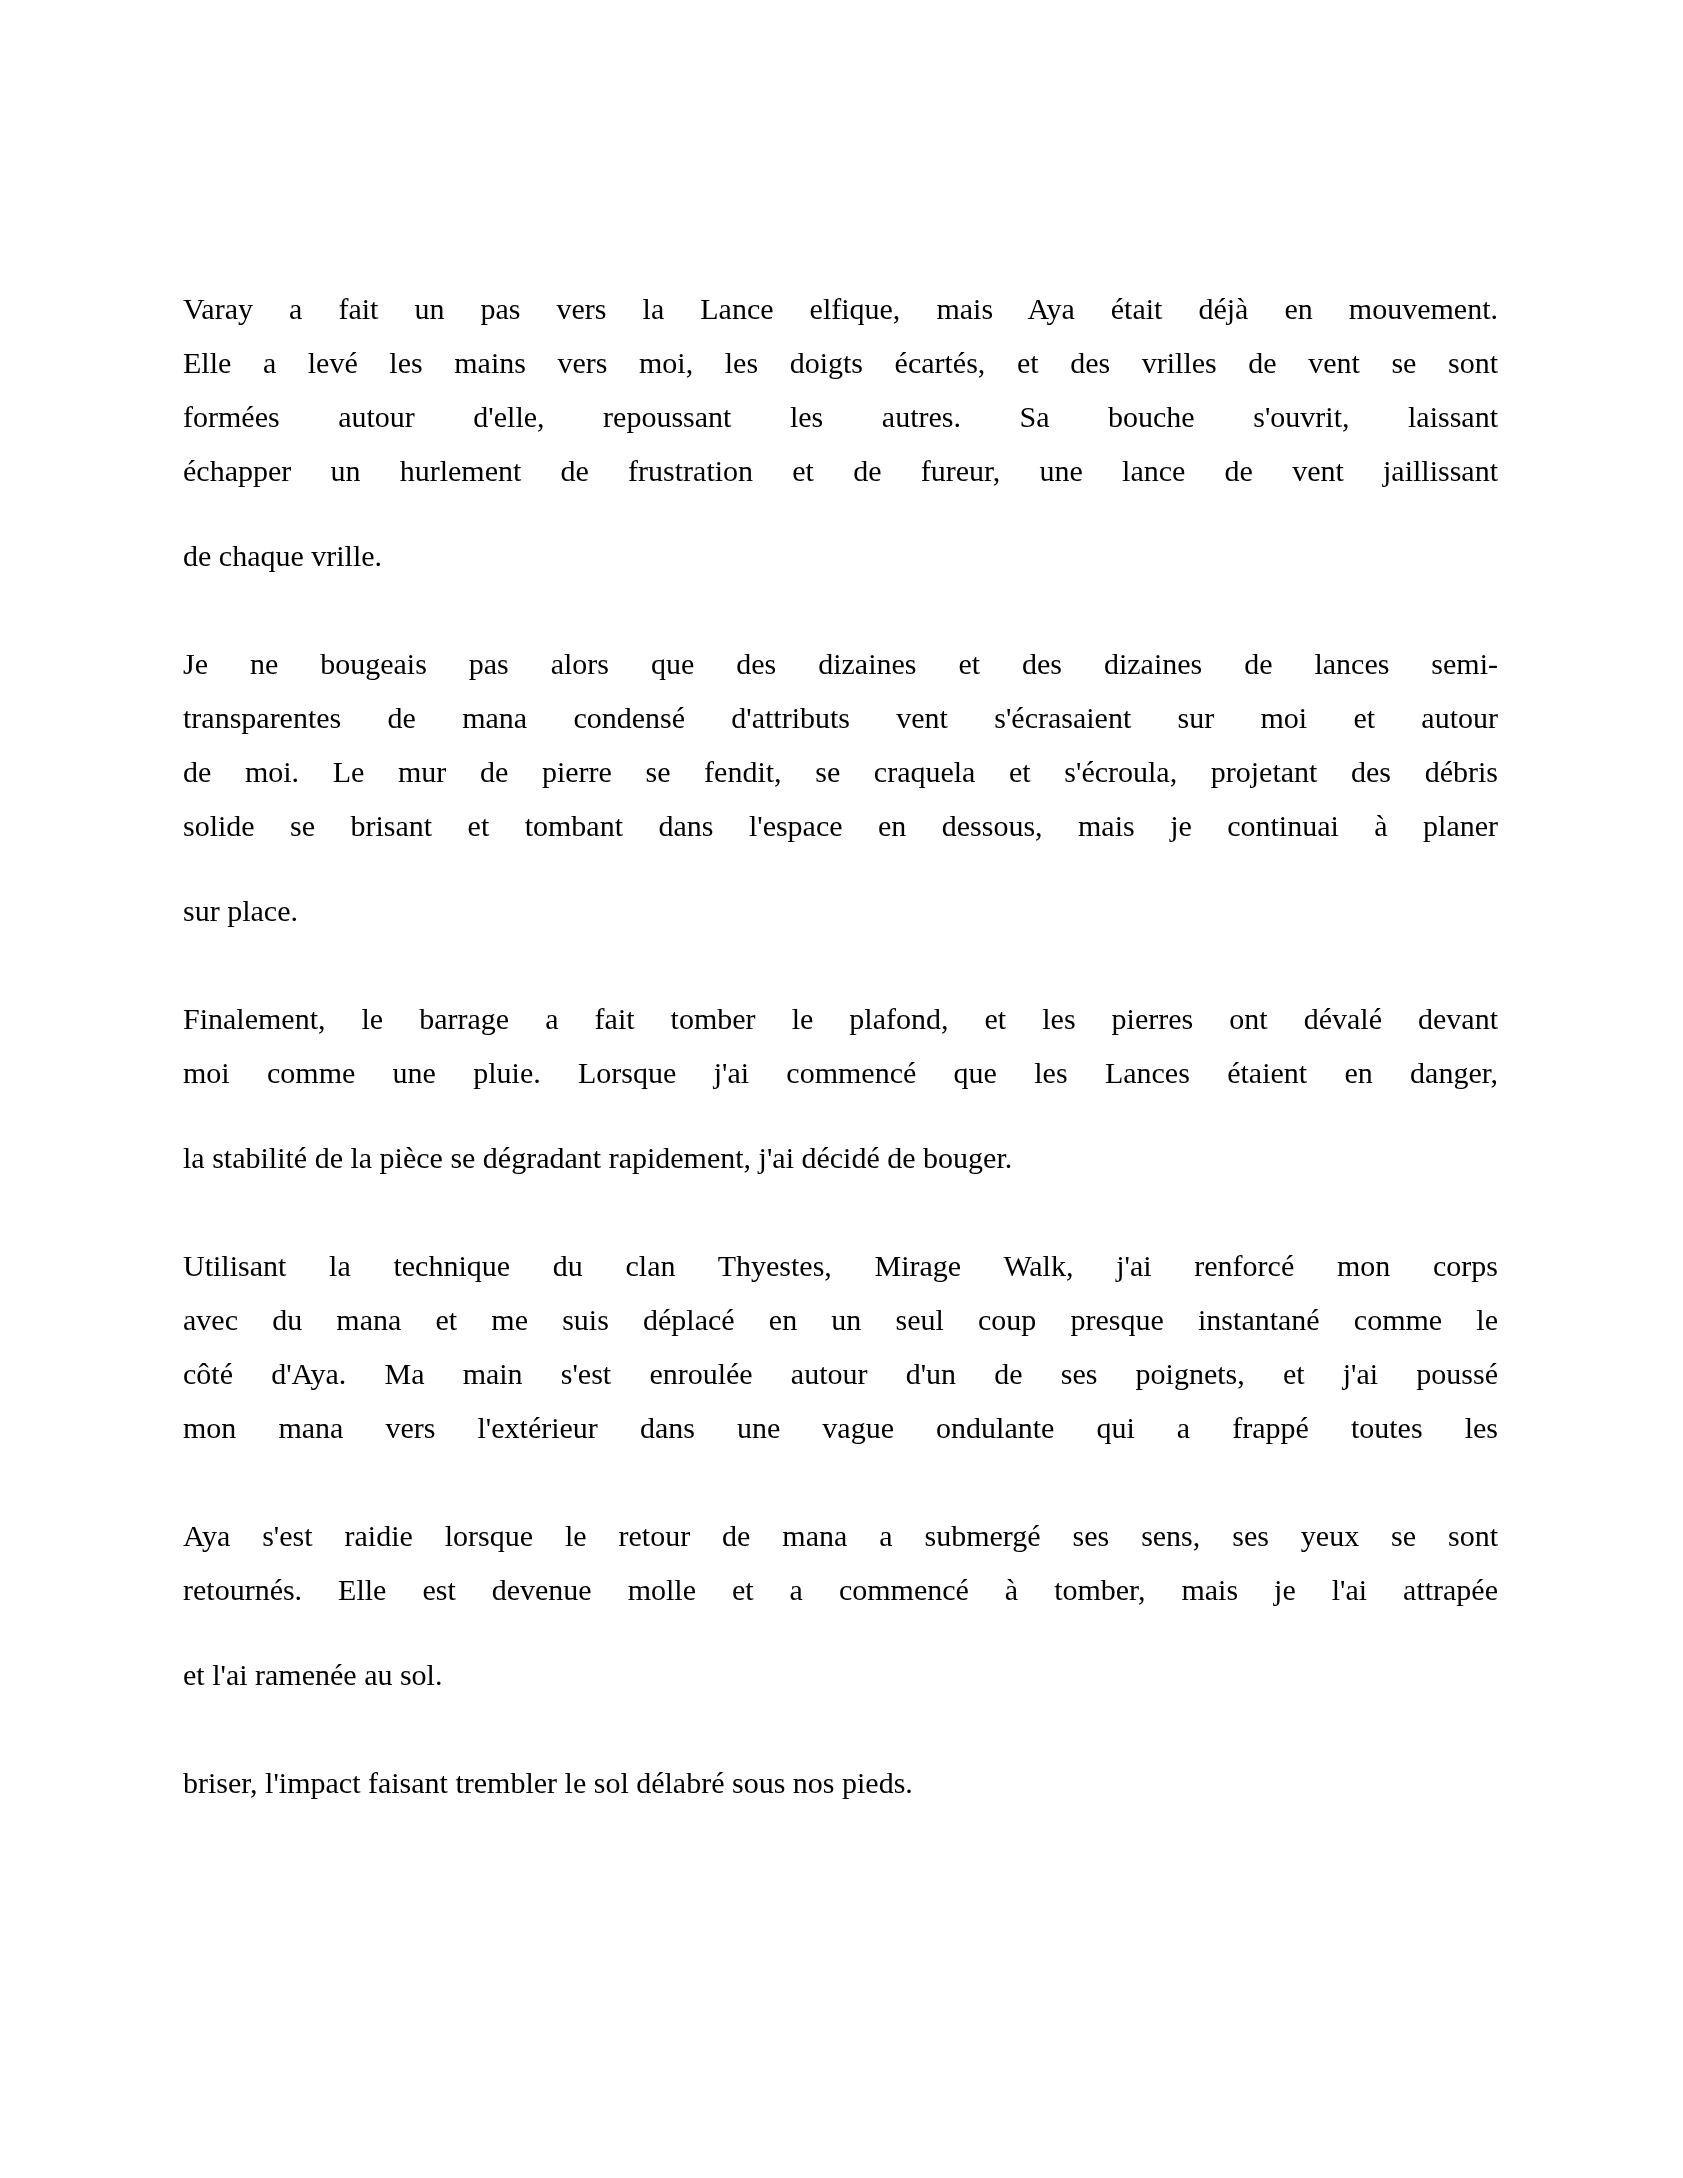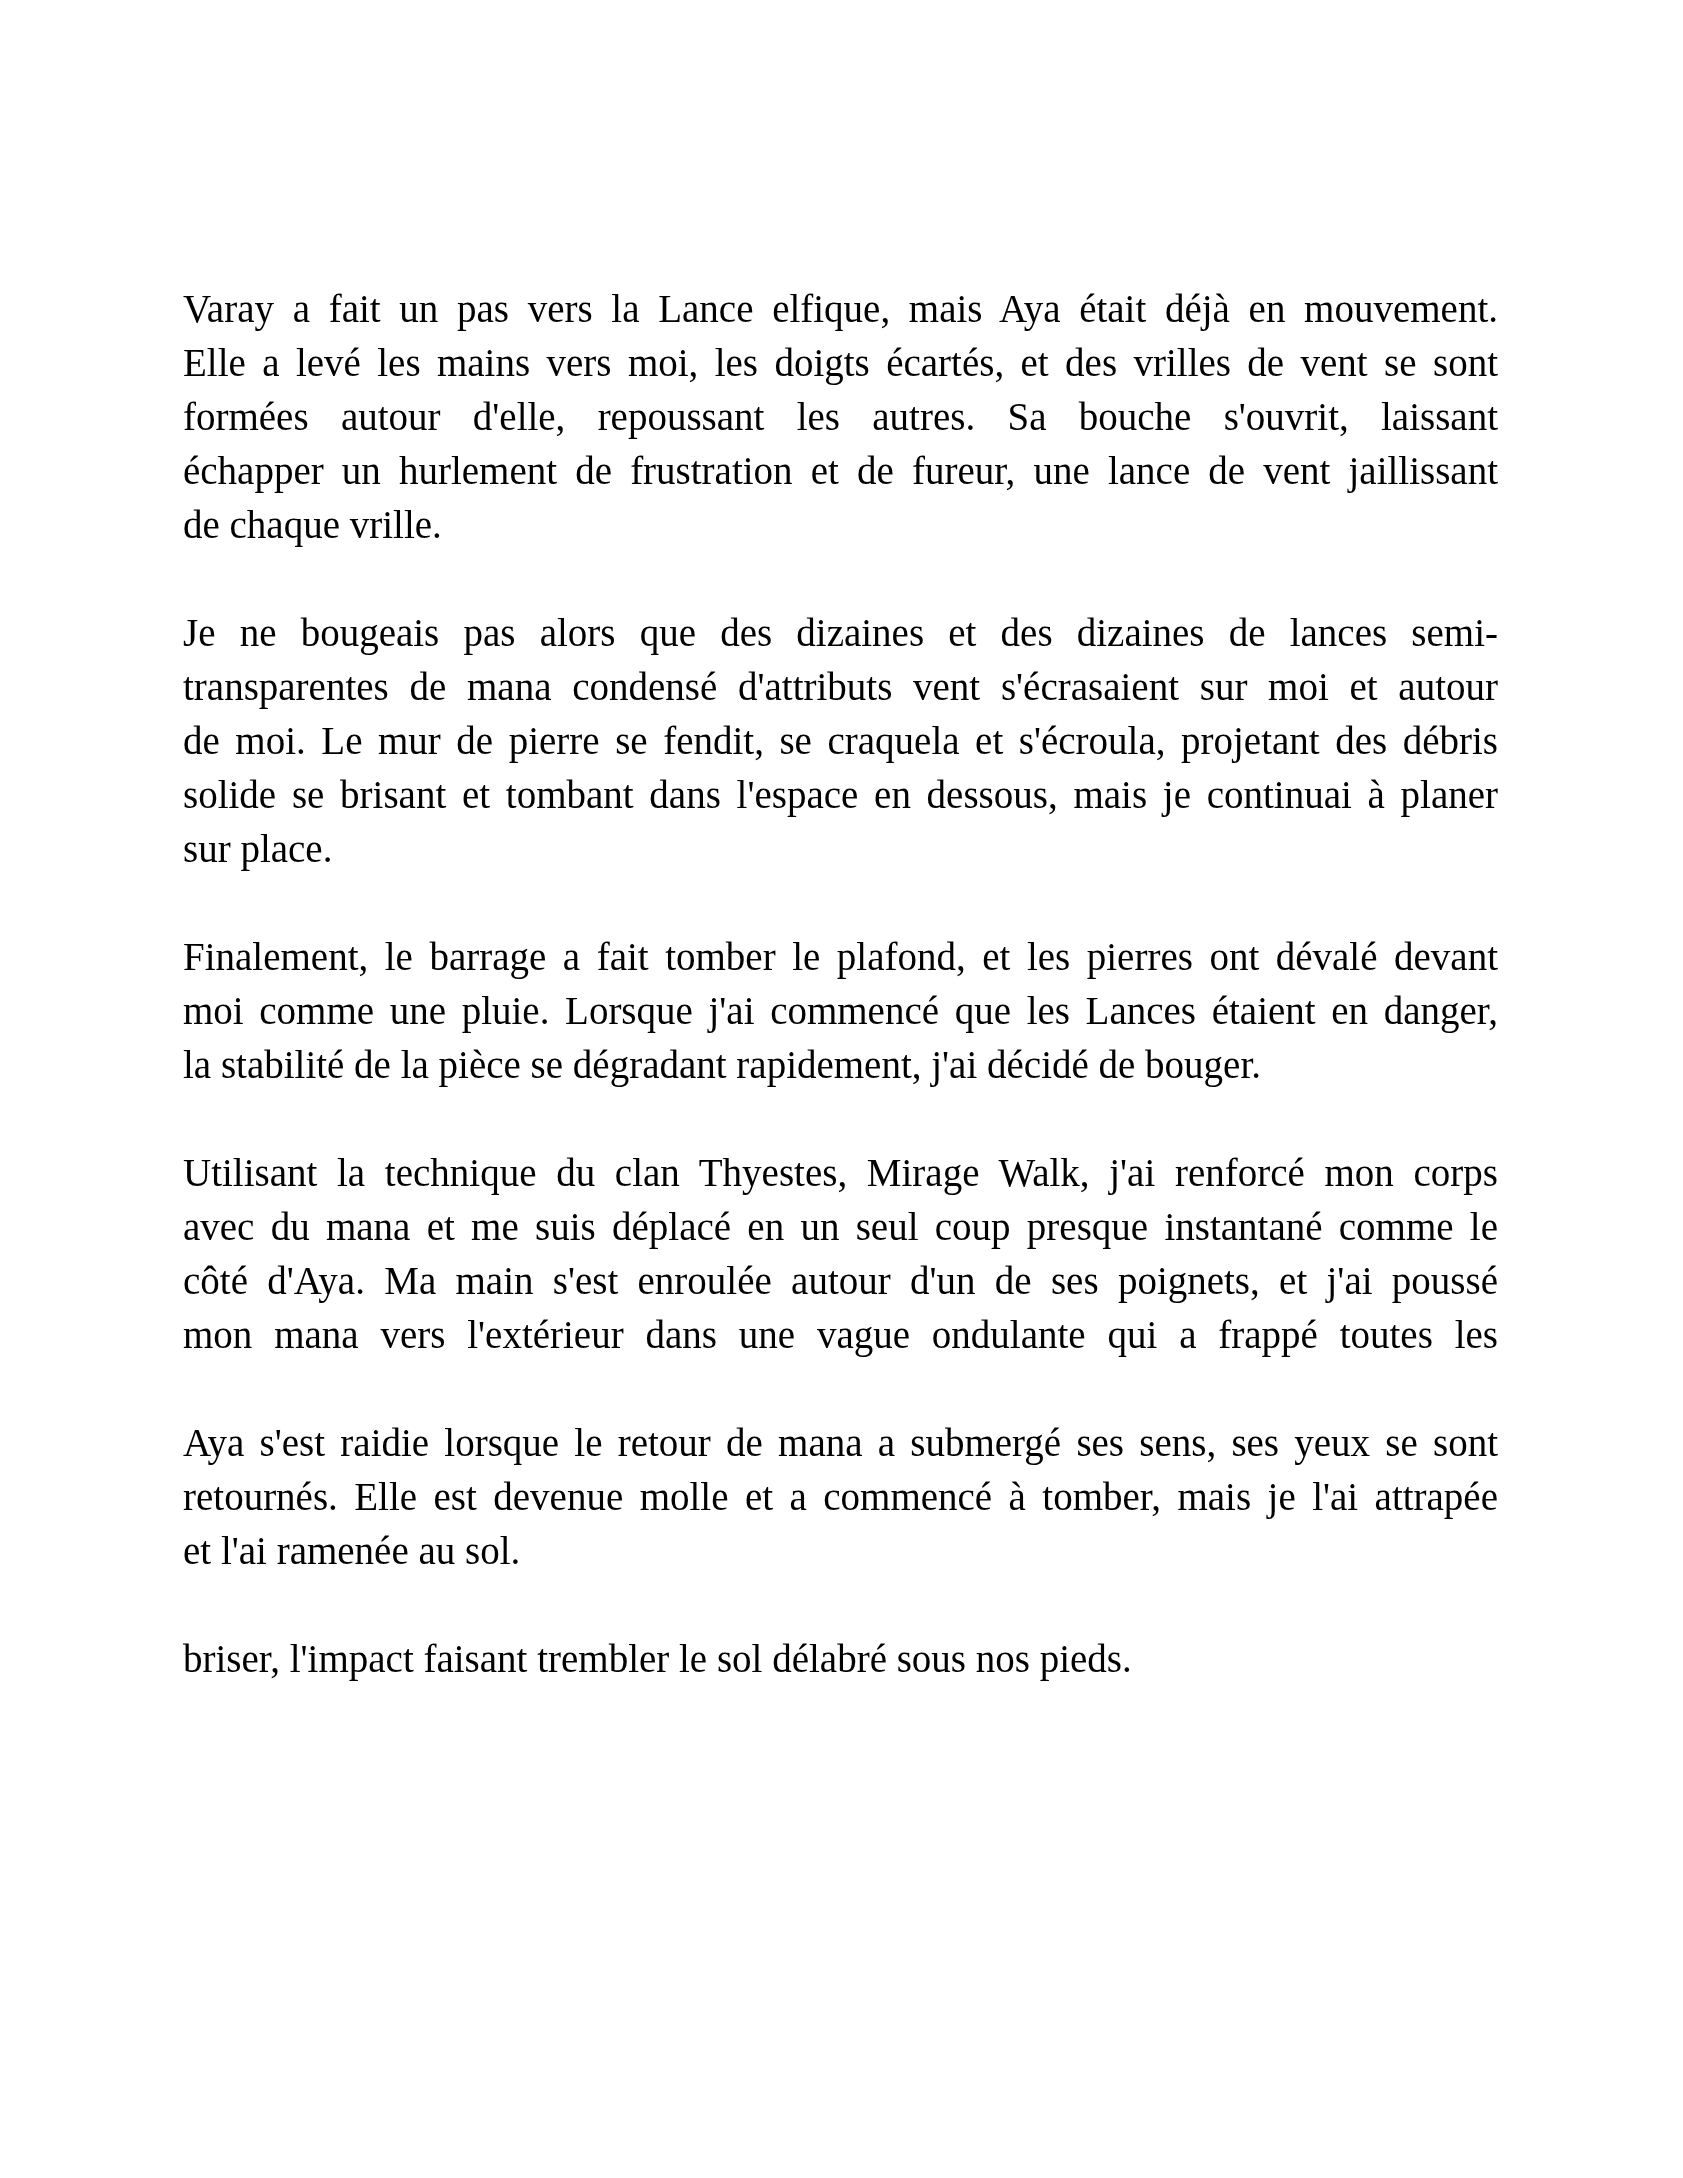--- a/index.html
+++ b/index.html
@@ -20,38 +20,39 @@
       width: 1683px;
       height: 2178px;
       background: #ffffff;
     }
     .text-column {
       position: absolute;
       left: 183px;
       top: 282px;
       width: 1315px;
       font-family: "Liberation Serif", "DejaVu Serif", serif;
-      font-size: 39px;
+      font-size: 30px;
       line-height: 54px;
       color: #000000;
     }
     .paragraph {
       margin: 0 0 54px 0;
     }
     .line {
       display: block;
       white-space: nowrap;
       text-align: justify;
       text-align-last: justify;
       height: 54px;
       overflow: visible;
     }
     .line.last {
       text-align: left;
       text-align-last: left;
+      margin-top: 31px;
     }
   </style>
 </head>
 <body>
 
 <div class="page">
   <div class="text-column">
 
     <p class="paragraph">
       <span class="line">Varay a fait un pas vers la Lance elfique, mais Aya était déjà en mouvement.</span>

